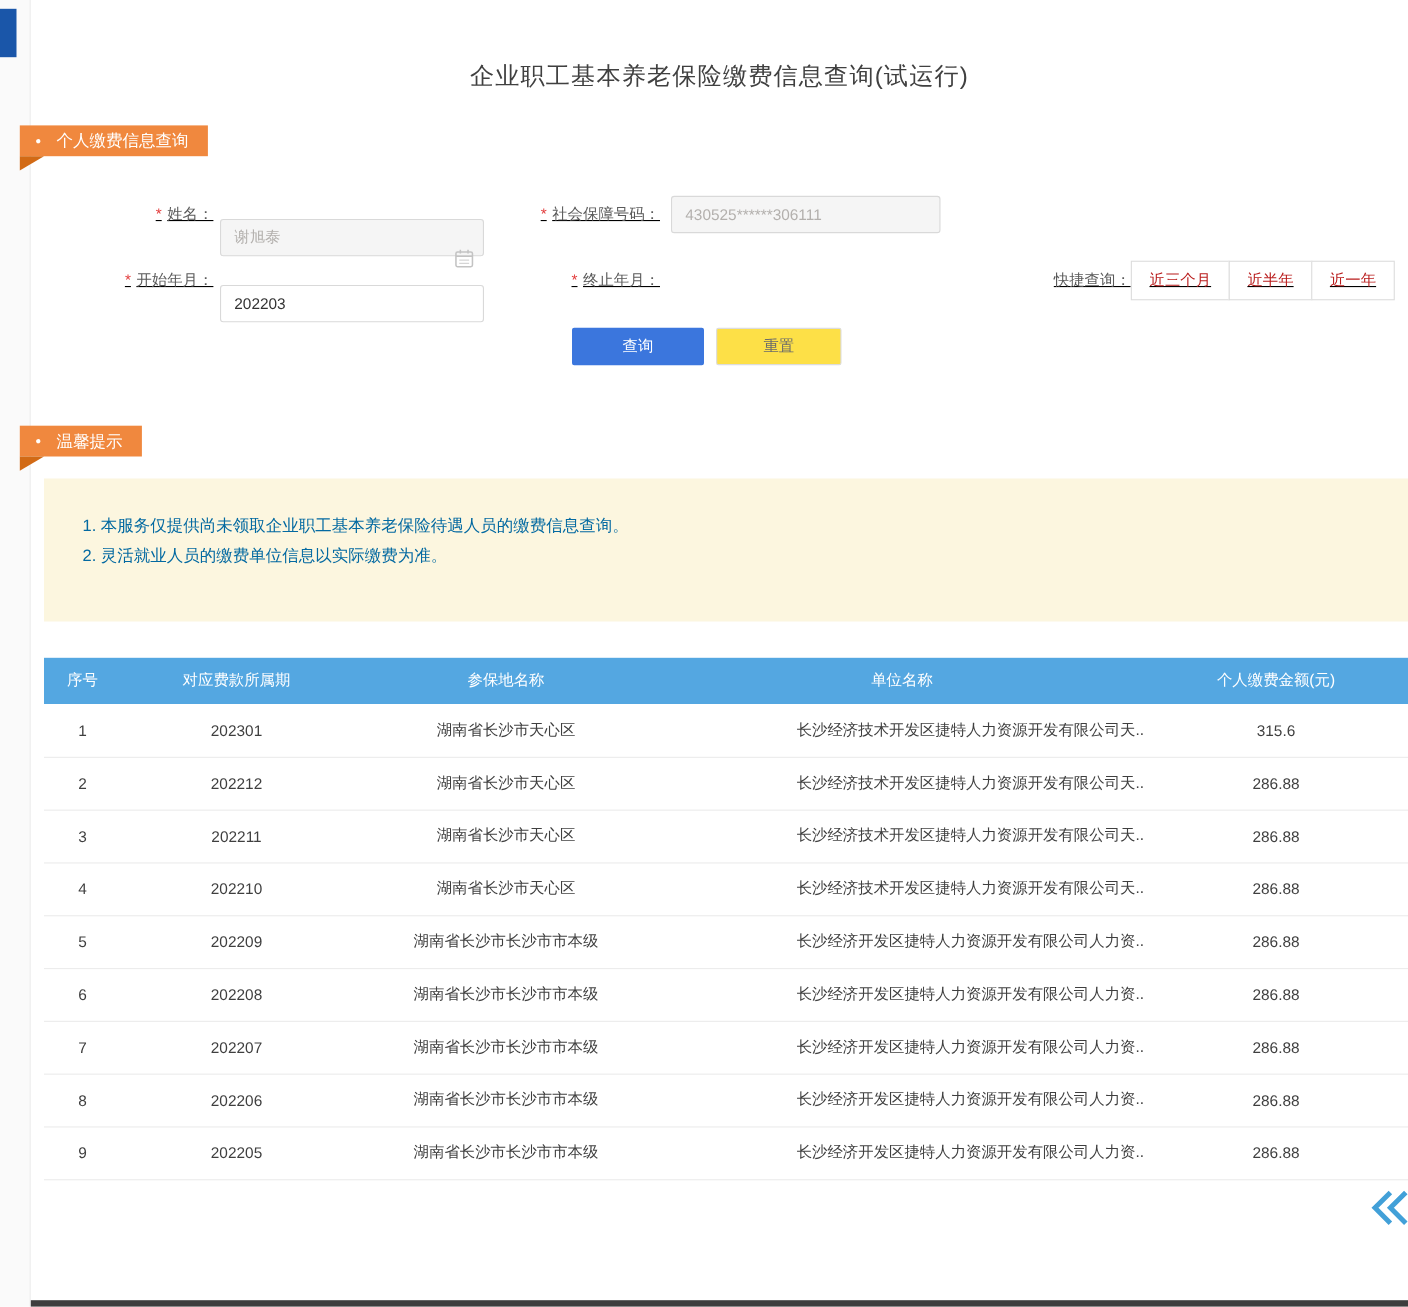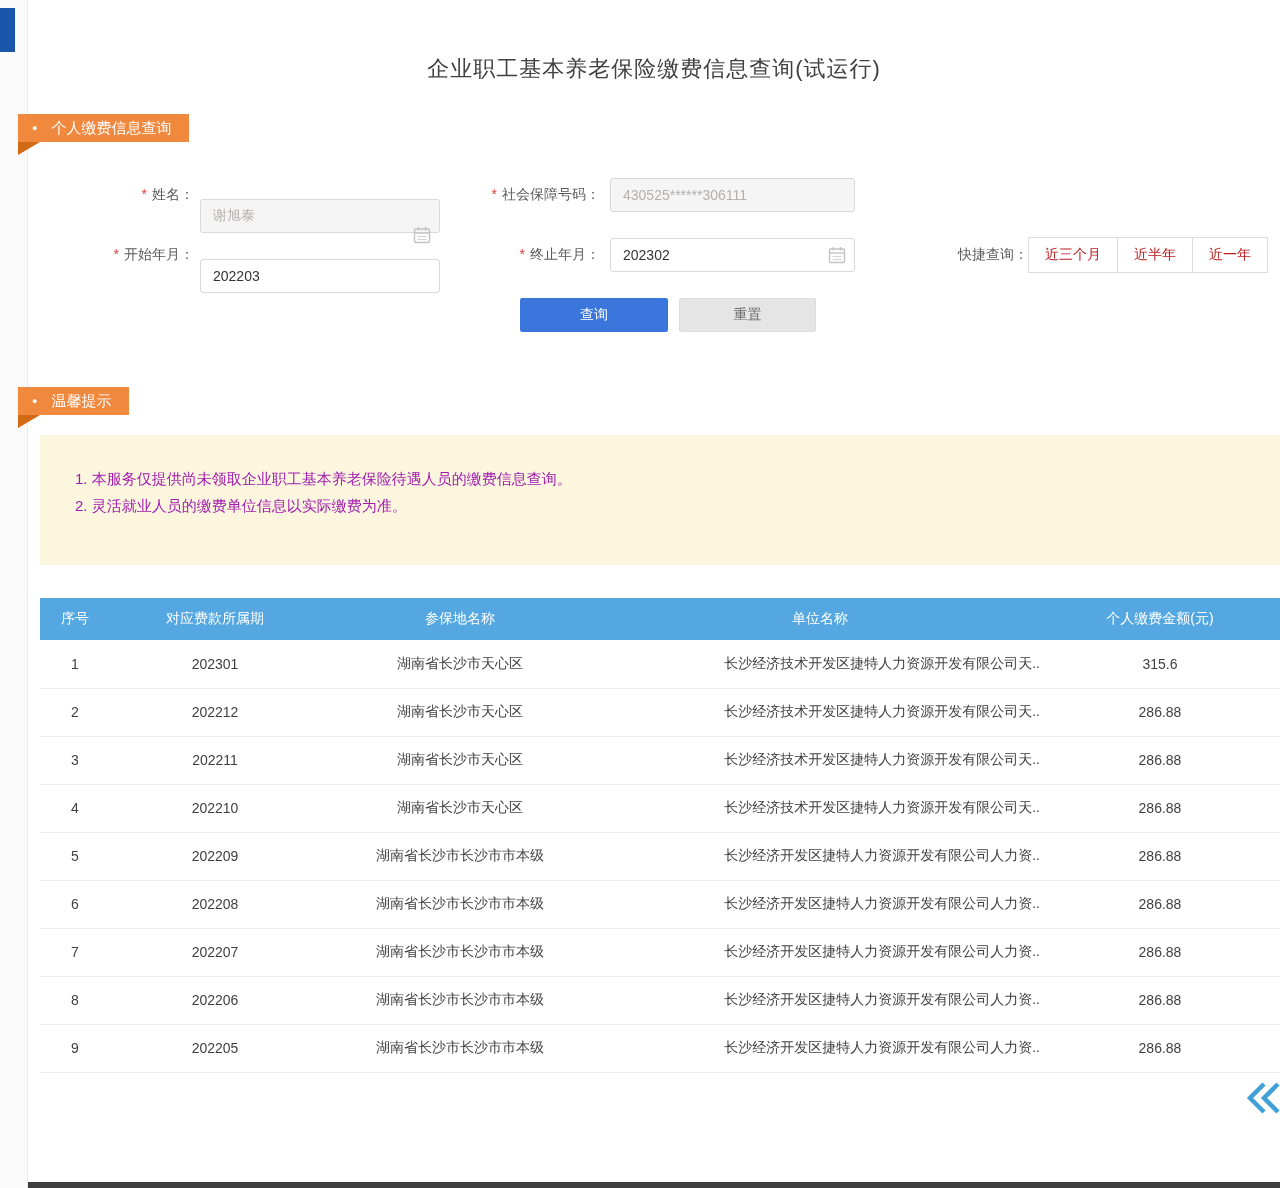--- a/index.html
+++ b/index.html
@@ -18,48 +18,48 @@
   
   .ribbon { position:absolute; left:-10px; height:28px; background:#f0883e; color:#fff;
     display:flex; align-items:center; padding:0 18px 0 14px; font-size:15px; }
   .ribbon .bullet { font-size:9px; margin-right:14px; line-height:28px; }
   .ribbon .fold { position:absolute; left:0; top:28px; width:0; height:0;
     border-top:13px solid #d26a15; border-right:22px solid transparent; }
   .ribbon.r1 { top:114px; }
   .ribbon.r2 { top:387px; }
 
   
-  .form-row { position:absolute; left:0; width:100%; display:flex; align-items:center; height:34px; }
+  .form-row { position:absolute; left:0; width:100%; display:flex; align-items:center; height:34px;text-decoration:underline; }
   .row-1 { top:178px; } .row-2 { top:238px; }
   .f-label { font-size:14px; color:#5a5a5a; text-align:right; }
   .f-label .star { color:#e23b3b; margin-right:5px; font-size:14px; }
   .lab-a { width:166px; } .lab-b { width:160px; }
   .inp-wrap { position:relative; margin-left:6px; }
   .inp-wrap.b { margin-left:10px; }
   input.fld { height:34px; border:1px solid #d9d9d9; border-radius:3px; font-size:14px;
     padding:0 12px; color:#333; font-family:inherit; outline:none; background:#fff; }
   input.fld.w1 { width:240px;margin-top:41px; } input.fld.w2 { width:245px; }
   input.fld:disabled { background:#f5f5f5; color:#b3b0ad; }
   .cal-ico { position:absolute; right:9px; top:8px; width:18px; height:18px; cursor:pointer; }
 
   .quick-area { margin-left:auto; display:flex; align-items:center; padding-right:12px; }
   .quick-label { font-size:14px; color:#5a5a5a; }
   .quick-btn { height:36px; padding:0 16px; background:#fff; border:1px solid #dcdcdc;
     font-size:14px; color:#b91c1c; cursor:pointer; margin-left:-1px; font-family:inherit; }
   .quick-btn:first-of-type { margin-left:0; }
 
   .action-row { position:absolute; top:298px; left:492px; display:flex; gap:11px; }
   .btn { height:34px; font-size:14px; border-radius:2px; cursor:pointer; font-family:inherit; }
-  .btn-query { width:148px; background:#3b76dd; border:1px solid #3b76dd; color:#fff; }
-  .btn-reset { width:137px; background:#e5e5e5; border:1px solid #dcdcdc; color:#6b6b6b; }
+  .btn-query { width:120px; background:#3b76dd; border:1px solid #3b76dd; color:#fff; }
+  .btn-reset { width:114px; background:#fde047; border:1px solid #dcdcdc; color:#6b6b6b; }
 
   
   .notice { position:absolute; left:12px; top:435px; width:1240px; height:130px;
     background:#fcf6df; padding:30px 30px 0 35px; }
-  .notice p { font-size:15px; color:#a21caf; line-height:27px; }
+  .notice p { font-size:15px; color:#0369a1; line-height:27px; }
 
   
   table.grid { position:absolute; left:12px; top:598px; width:1240px; border-collapse:collapse; table-layout:fixed; }
   .grid col.c0 { width:70px; } .grid col.c1 { width:210px; } .grid col.c2 { width:280px; }
   .grid col.c3 { width:440px; } .grid col.c4 { width:240px; }
   .grid th { background:#54a7e1; color:#ffffff; font-weight:normal; font-size:14px;
     height:42px; text-align:center; }
   .grid td { height:48px; font-size:14px; color:#3f3f3f; text-align:center;
     border-bottom:1px solid #ececec; background:#fff; white-space:nowrap; overflow:hidden; }
   .grid td.td-company { text-align:right; padding-left:16px; }
@@ -110,31 +110,20 @@
           <rect x="1.5" y="3" width="15" height="13.5" rx="1.5" fill="none" stroke="#c3c3c3" stroke-width="1.4"></rect>
           <line x1="1.5" y1="7" x2="16.5" y2="7" stroke="#c3c3c3" stroke-width="1.4"></line>
           <line x1="5.5" y1="1" x2="5.5" y2="4.5" stroke="#c3c3c3" stroke-width="1.4"></line>
           <line x1="12.5" y1="1" x2="12.5" y2="4.5" stroke="#c3c3c3" stroke-width="1.4"></line>
           <line x1="4.5" y1="10.5" x2="13.5" y2="10.5" stroke="#d5d5d5" stroke-width="1.2"></line>
           <line x1="4.5" y1="13.5" x2="13.5" y2="13.5" stroke="#d5d5d5" stroke-width="1.2"></line>
         </svg>
       </div>
       <div class="f-label lab-b">
         <span class="star">*</span><span>终止年月：</span>
-      </div>
-      <div class="inp-wrap b">
-        <input class="fld w2" value="202302" style="">
-        <svg class="cal-ico" viewBox="0 0 18 18">
-          <rect x="1.5" y="3" width="15" height="13.5" rx="1.5" fill="none" stroke="#c3c3c3" stroke-width="1.4"></rect>
-          <line x1="1.5" y1="7" x2="16.5" y2="7" stroke="#c3c3c3" stroke-width="1.4"></line>
-          <line x1="5.5" y1="1" x2="5.5" y2="4.5" stroke="#c3c3c3" stroke-width="1.4"></line>
-          <line x1="12.5" y1="1" x2="12.5" y2="4.5" stroke="#c3c3c3" stroke-width="1.4"></line>
-          <line x1="4.5" y1="10.5" x2="13.5" y2="10.5" stroke="#d5d5d5" stroke-width="1.2"></line>
-          <line x1="4.5" y1="13.5" x2="13.5" y2="13.5" stroke="#d5d5d5" stroke-width="1.2"></line>
-        </svg>
       </div>
       <div class="quick-area">
         <span class="quick-label">快捷查询：</span>
         <button class="quick-btn">近三个月</button>
         <button class="quick-btn">近半年</button>
         <button class="quick-btn">近一年</button>
       </div>
     </div>
 
     <div class="action-row">

